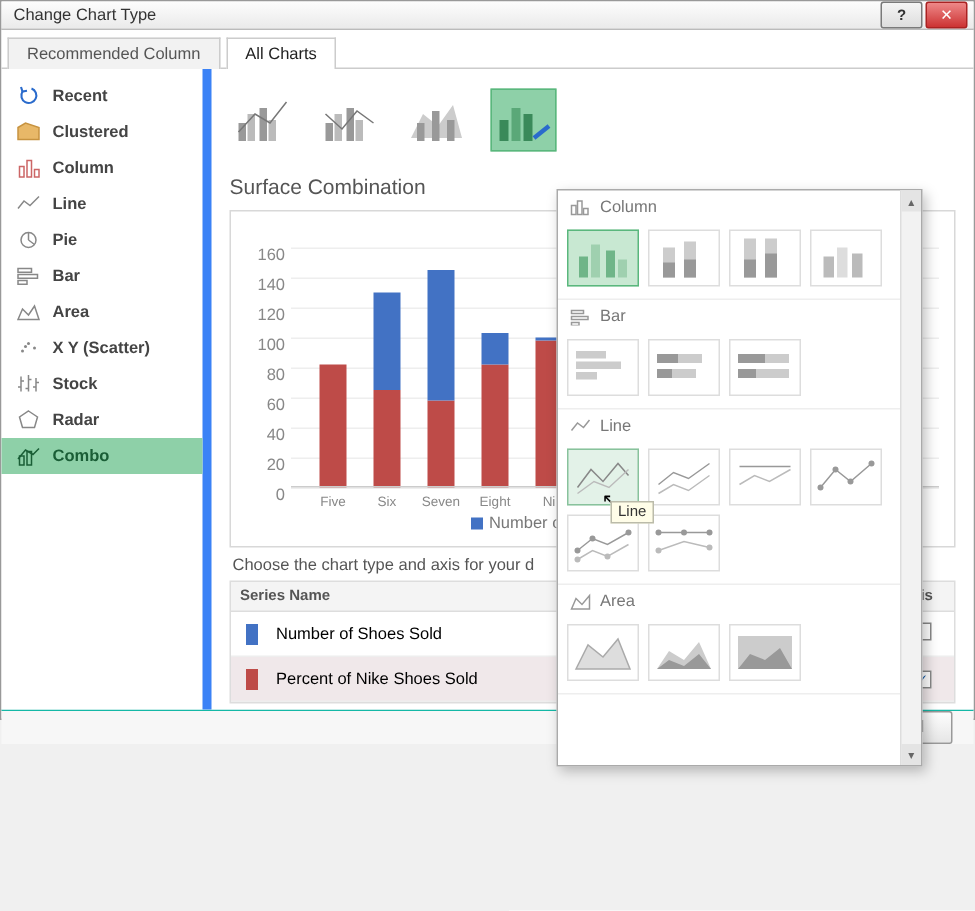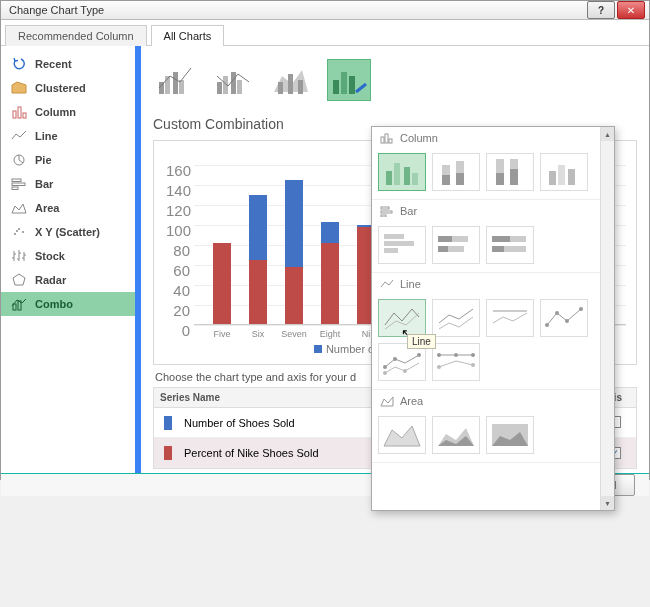--- a/index.html
+++ b/index.html
@@ -28,21 +28,21 @@
 .content { flex: 1; padding: 10px 12px 4px 12px; display: flex; flex-direction: column; }
 .combo-thumbs { display: flex; gap: 14px; height: 48px; align-items: center; }
 .thumb { width: 44px; height: 42px; border: 1px solid transparent; display: flex; align-items: center; justify-content: center; }
 .thumb svg { width: 38px; height: 36px; }
 .thumb.selected { background: #8ed0a8; border-color: #5ab77d; }
 
 .heading { font-size: 14px; color: #555; margin: 12px 0 8px 0; }
 .chart-area { border: 1px solid #d8d8d8; height: 225px; padding: 6px 10px; position: relative; }
 .chart-title { text-align: center; color: #666; font-size: 11px; }
 .plot { position: relative; height: 160px; margin-left: 30px; margin-top: 6px; }
-.ytick { position: absolute; left: -28px; width: 24px; text-align: right; color: #888; font-size: 15px; transform: translateY(50%); }
+.ytick { position: absolute; left: -28px; width: 24px; text-align: right; color: #888; font-size: 11px; transform: translateY(50%); }
 .grid { position: absolute; left: 0; right: 0; border-top: 1px solid #eee; }
 .axis-x { position: absolute; left: 0; right: 0; bottom: 0; border-top: 1px solid #ccc; }
 .bar-wrap { position: absolute; bottom: 0; width: 18px; }
 .bar-seg { position: absolute; left: 0; right: 0; }
 .xlabel { position: absolute; bottom: -14px; transform: translateX(-50%); color: #888; font-size: 9px; }
 .legend { display: flex; gap: 14px; justify-content: center; margin-top: 18px; }
 .leg-item { display: flex; align-items: center; gap: 4px; color: #777; font-size: 9px; }
 .leg-sw { width: 8px; height: 8px; }
 
 .instr { color: #555; padding: 6px 2px 4px 2px; }
@@ -232,21 +232,21 @@
         <div class="thumb selected">
             <svg viewBox="0 0 38 36">
               <rect x="3" y="18" width="6" height="14" fill="#3a8a5a"></rect>
               <rect x="11" y="10" width="6" height="22" fill="#5aa878"></rect>
               <rect x="19" y="14" width="6" height="18" fill="#3a8a5a"></rect>
               <path d="M26 30 L36 22" stroke="#2a6bcc" stroke-width="3"></path>
             </svg>
           </div>
       </div>
 
-      <div class="heading">Custom Combination</div>
+      <div class="heading">Surface Combination</div>
 
       <div class="chart-area">
         <div class="chart-title">Chart Tit</div>
         <div class="plot" id="plot">
             <div class="grid" style="top: 160px;"></div>
             <div class="ytick" style="bottom: -5px;">0</div>
             <div class="grid" style="top: 140px;"></div>
             <div class="ytick" style="bottom: 15px;">20</div>
             <div class="grid" style="top: 120px;"></div>
             <div class="ytick" style="bottom: 35px;">40</div>

